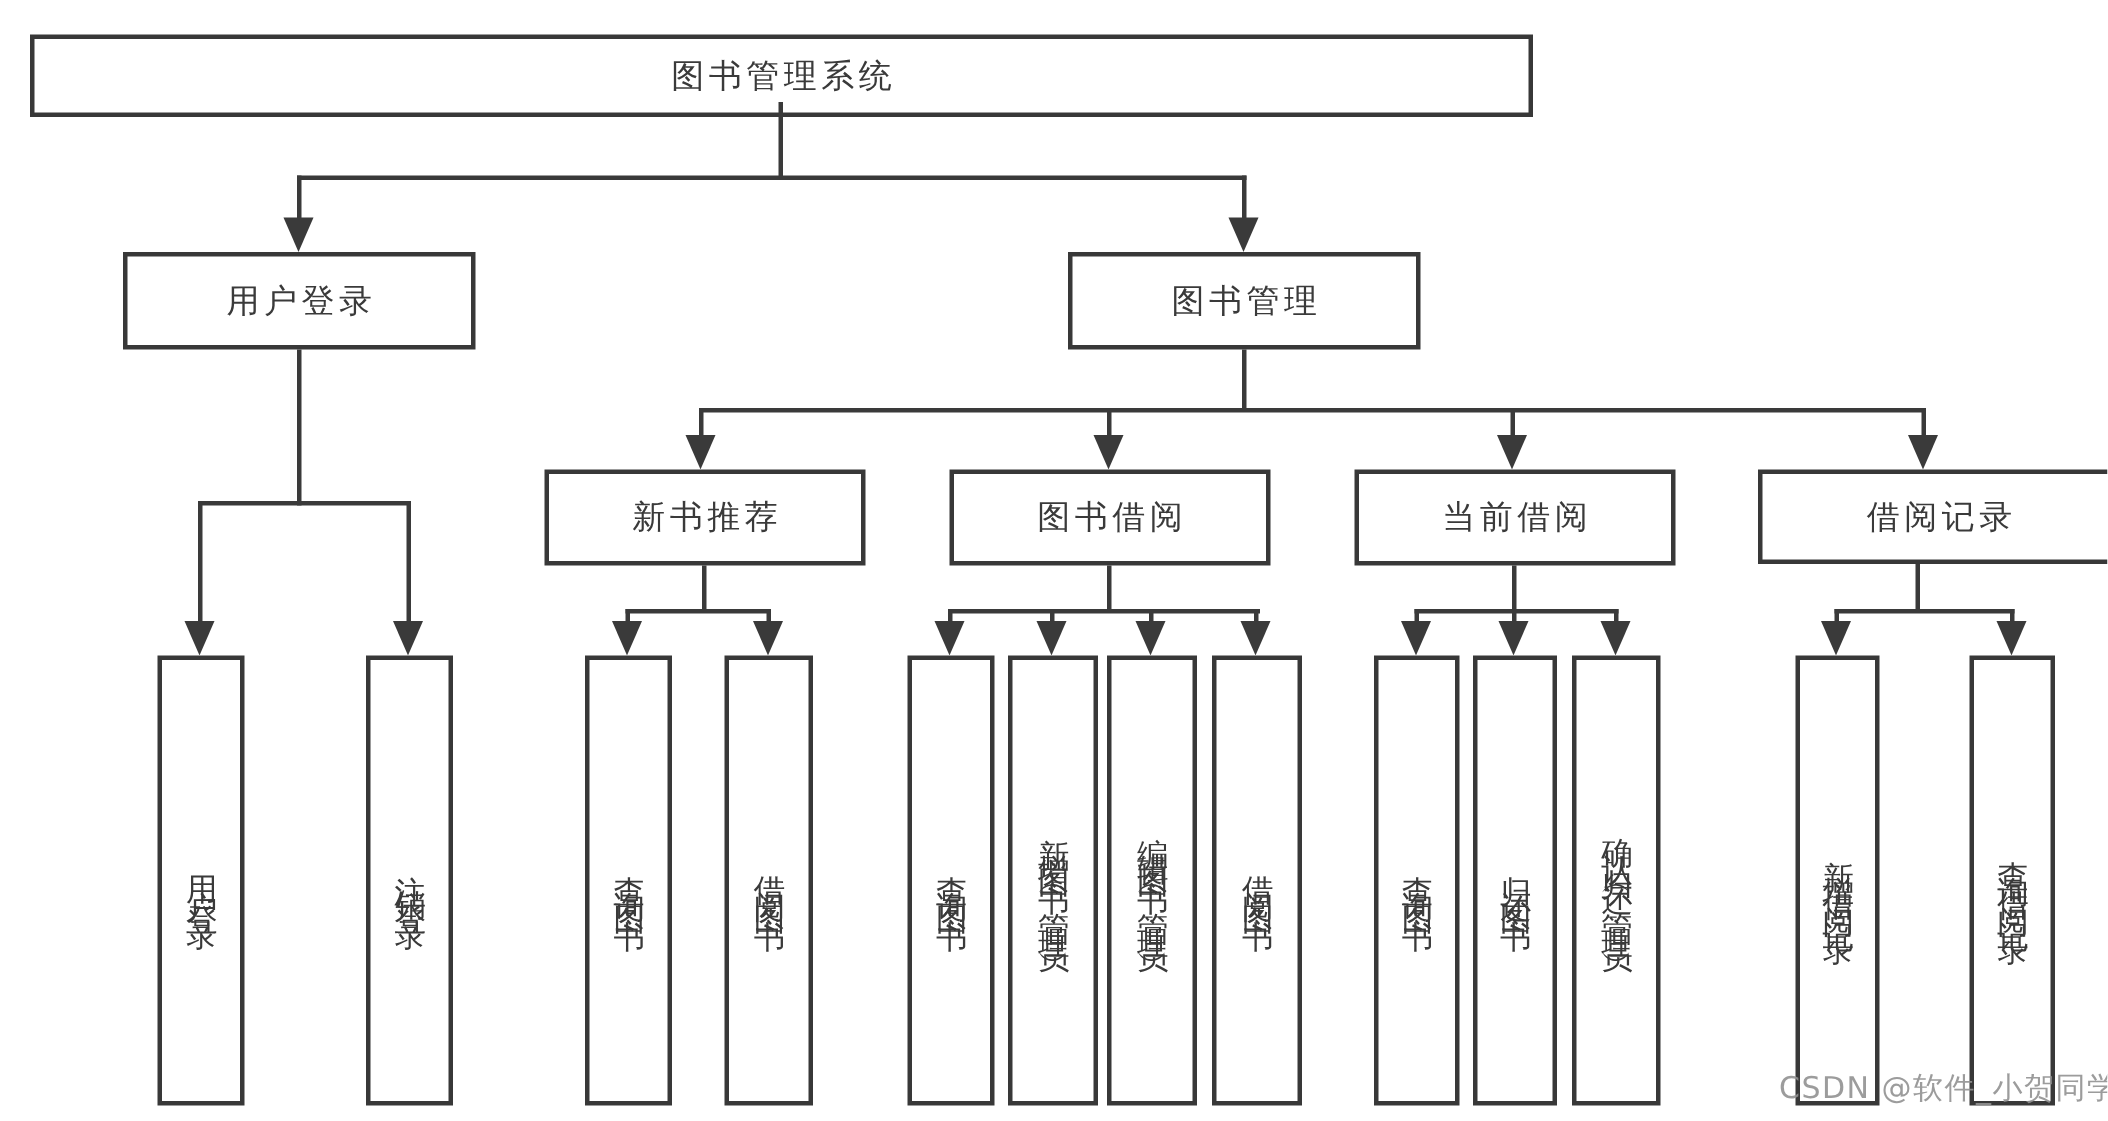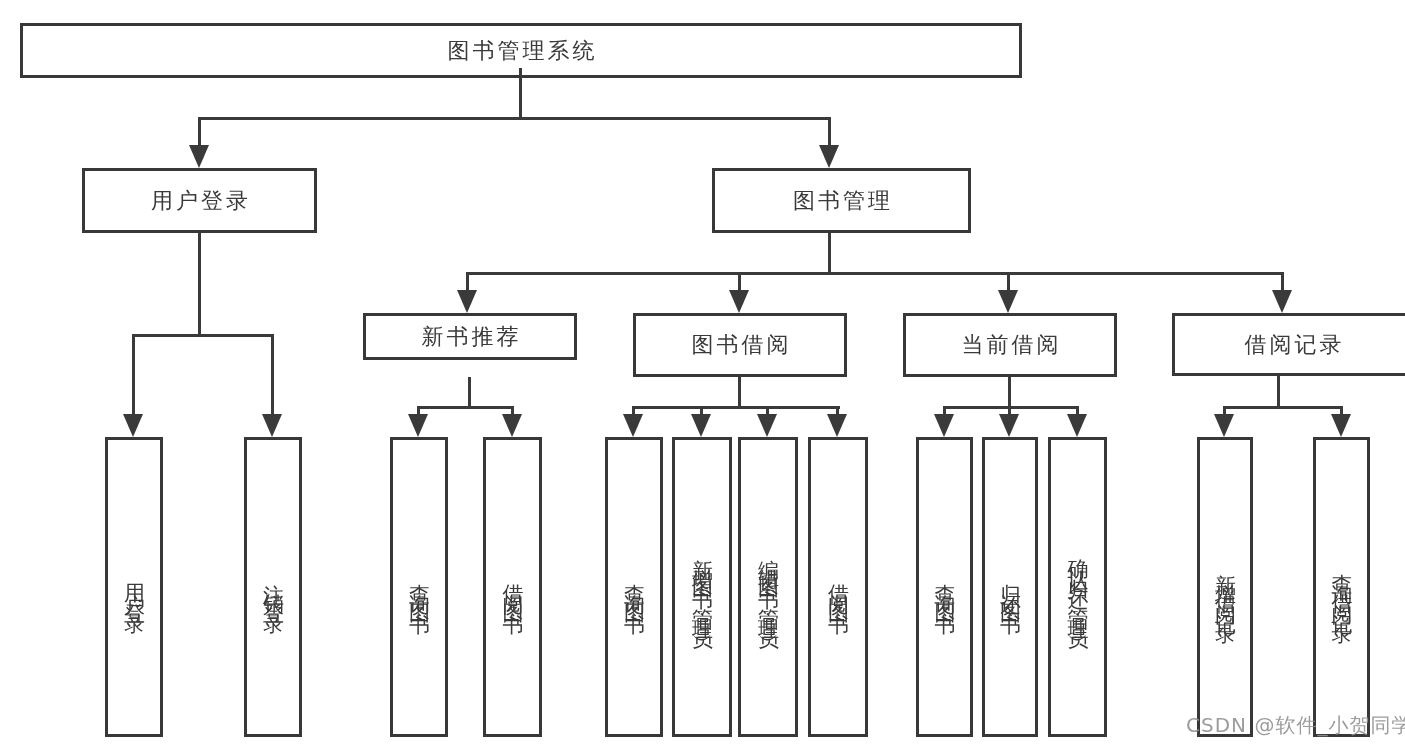--- a/index.html
+++ b/index.html
@@ -42,21 +42,21 @@
   <div class="vline" style="left:519px;top:68px;height:50px"></div>
   <div class="hline" style="left:198px;top:117px;width:633px"></div>
   <div class="vline" style="left:198px;top:117px;height:31px"></div>
   <div class="ah" style="left:189px;top:145px"></div>
   <div class="vline" style="left:828px;top:117px;height:31px"></div>
   <div class="ah" style="left:819px;top:145px"></div>
 
   <div class="box" style="left:82px;top:168px;width:235px;height:65px">
     <span class="lbl">用户登录</span>
   </div>
-  <div class="box" style="left:712px;top:168px;width:259px;height:65px">
+  <div class="box" style="left:712px;top:168px;width:235px;height:65px">
     <span class="lbl">图书管理</span>
   </div>
 
   <div class="vline" style="left:198px;top:233px;height:104px"></div>
   <div class="hline" style="left:132px;top:334px;width:142px"></div>
   <div class="vline" style="left:132px;top:334px;height:83px"></div>
   <div class="ah" style="left:123px;top:414px"></div>
   <div class="vline" style="left:271px;top:334px;height:83px"></div>
   <div class="ah" style="left:262px;top:414px"></div>
 
@@ -64,21 +64,21 @@
   <div class="hline" style="left:466px;top:272px;width:818px"></div>
   <div class="vline" style="left:466px;top:272px;height:20px"></div>
   <div class="ah" style="left:457px;top:290px"></div>
   <div class="vline" style="left:738px;top:272px;height:20px"></div>
   <div class="ah" style="left:729px;top:290px"></div>
   <div class="vline" style="left:1007px;top:272px;height:20px"></div>
   <div class="ah" style="left:998px;top:290px"></div>
   <div class="vline" style="left:1281px;top:272px;height:20px"></div>
   <div class="ah" style="left:1272px;top:290px"></div>
 
-  <div class="box" style="left:363px;top:313px;width:214px;height:47px">
+  <div class="box" style="left:363px;top:313px;width:214px;height:64px">
     <span class="lbl">新书推荐</span>
   </div>
   <div class="box" style="left:903px;top:313px;width:214px;height:64px">
     <span class="lbl">当前借阅</span>
   </div>
   <div class="box" style="left:633px;top:313px;width:214px;height:64px">
     <span class="lbl">图书借阅</span>
   </div>
   <div class="box" style="left:1172px;top:313px;width:242px;height:63px">
     <span class="lbl">借阅记录</span>

